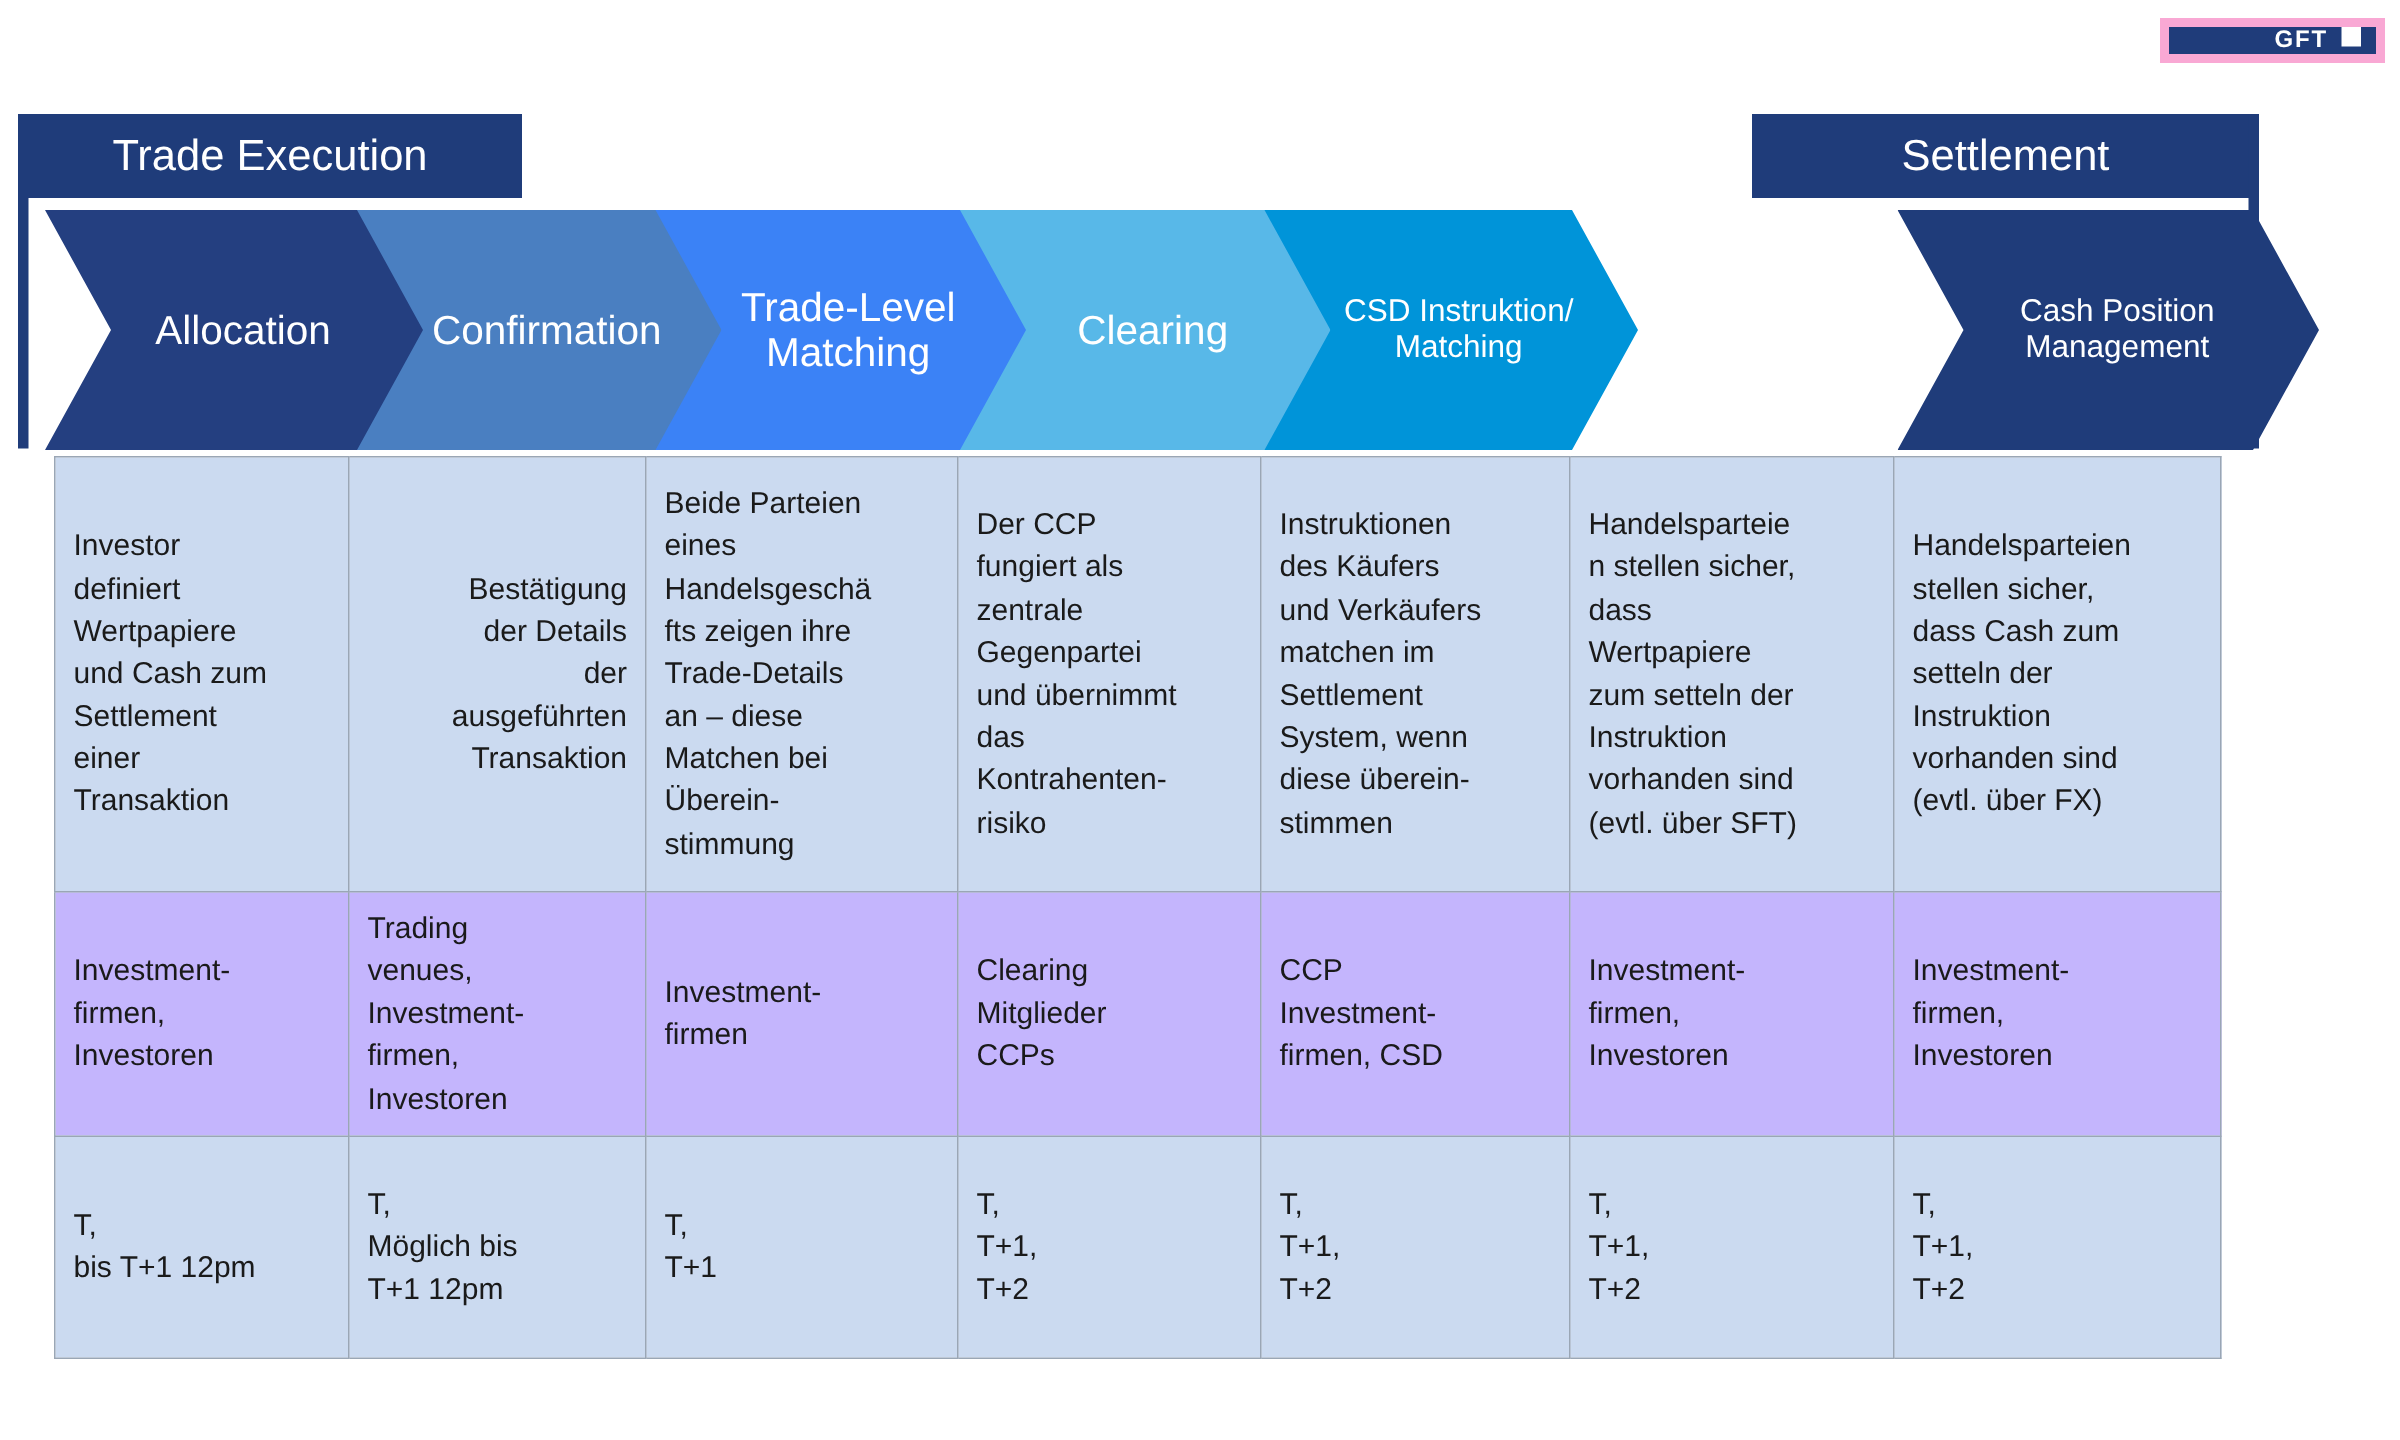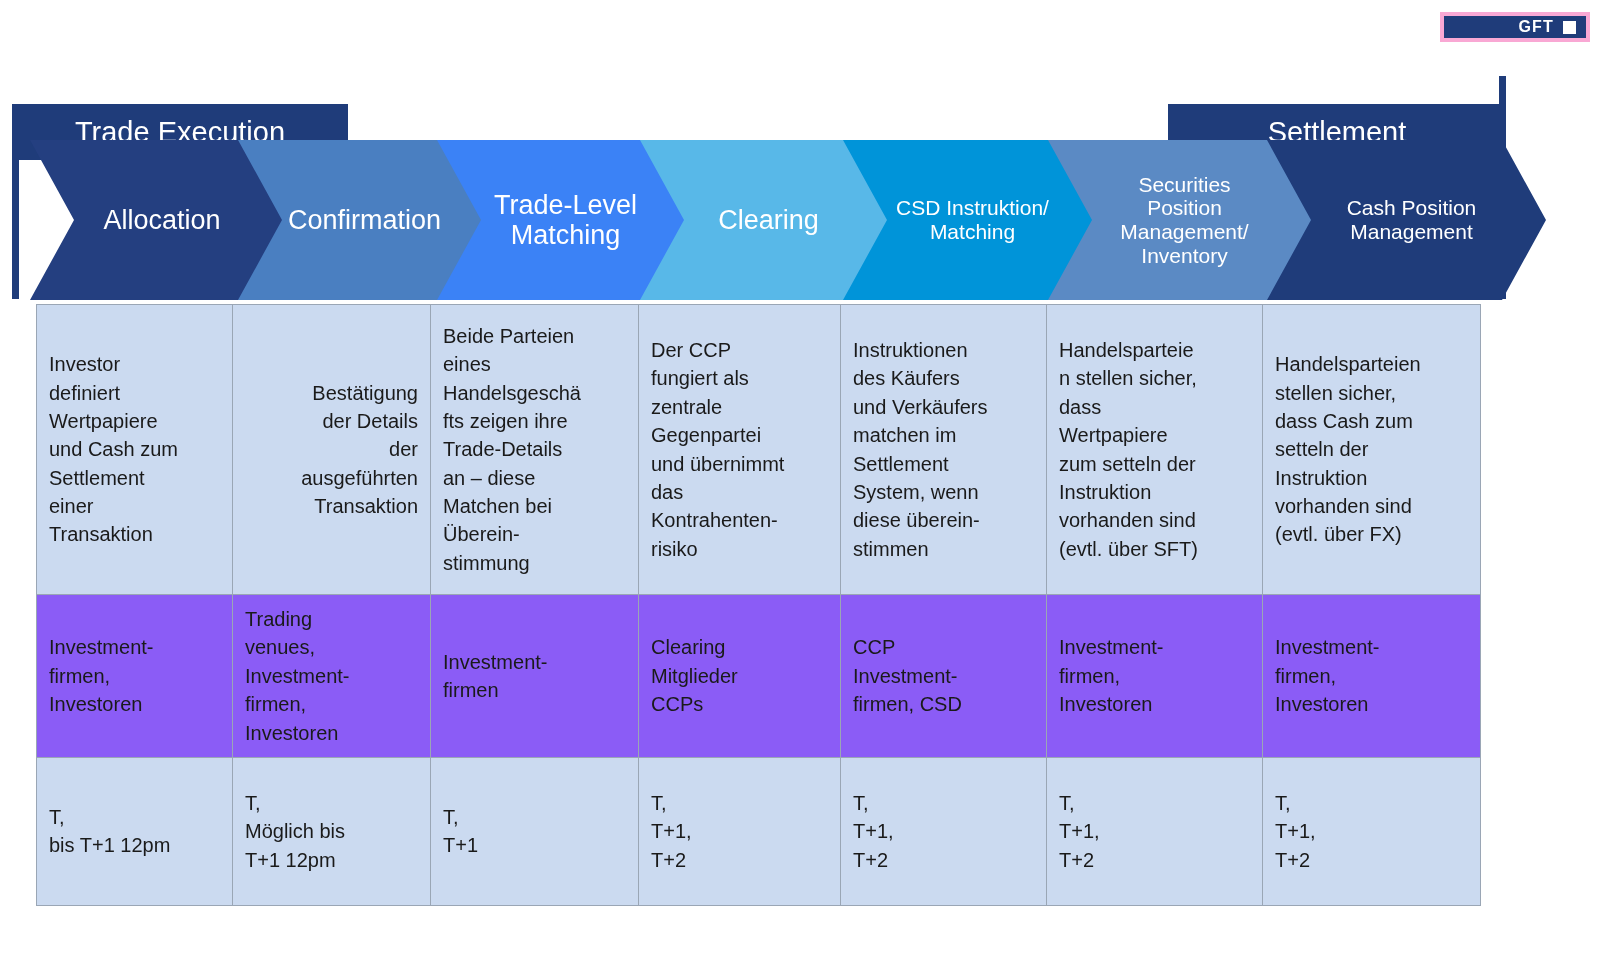--- a/index.html
+++ b/index.html
@@ -21,23 +21,23 @@
     letter-spacing: -0.5px;
     white-space: nowrap;
   }
 
   
   .logo {
     position: absolute;
     right: 10px; top: 12px;
     width: 150px; height: 30px;
     background: #1F3C7A;
-    border: 4px solid #f9a8d4;
+    border: 6px solid #f9a8d4;
     display: flex;
-    align-items: center;
+    align-items: flex-start;
     justify-content: flex-end;
     padding-right: 10px;
     gap: 9px;
   }
   .logo-text {
     color: #ffffff;
     font-size: 16px;
     font-weight: bold;
     letter-spacing: 1.2px;
   }
@@ -49,21 +49,20 @@
   
   .banner {
     position: absolute;
     height: 56px;
     background: #1F3C7A;
     color: #ffffff;
     font-size: 29px;
     display: flex;
     align-items: center;
     justify-content: center;
-    margin-top: 28px;
   }
   #banner-trade { left: 12px; top: 76px; width: 336px; }
   #banner-settle { left: 1168px; top: 76px; width: 338px; }
 
   
   .rail {
     position: absolute;
     top: 76px;
     width: 7px;
     height: 223px;
@@ -103,21 +102,21 @@
   }
   .tbl td {
     border: 1px solid #9AA6B5;
     vertical-align: middle;
     padding: 10px 12px;
     font-size: 20px;
     line-height: 1.42;
     color: #1A1A1A;
   }
   tr.r-desc td  { background: #CBDAF0; height: 290px; vertical-align: middle; }
-  tr.r-part td  { background: #8b5cf6; height: 162px; }
+  tr.r-part td  { background: #c4b5fd; height: 162px; }
   tr.r-time td  { background: #CBDAF0; height: 148px; }
   .cell { white-space: pre-line; }
 </style>
 </head>
 <body>
 
 <div class="page">
 
 
   <div class="logo">
@@ -132,24 +131,20 @@
   <div class="rail" id="rail-right"></div>
 
   <div class="chev-strip" id="chev-strip">
       <div class="chev" style="left: 0px; width: 252px; background: rgb(36, 63, 128); font-size: 27px; z-index: 10; white-space: pre-line;">Allocation</div>
       <div class="chev" style="left: 206px; width: 245px; background: rgb(74, 127, 193); font-size: 27px; z-index: 9; white-space: pre-line;">Confirmation</div>
       <div class="chev" style="left: 405px; width: 249px; background: #3b82f6; font-size: 27px; z-index: 8; white-space: pre-line;">Trade-Level
 Matching</div>
       <div class="chev" style="left: 608px; width: 249px; background: rgb(88, 184, 232); font-size: 27px; z-index: 7; white-space: pre-line;">Clearing</div>
       <div class="chev" style="left: 811px; width: 251px; background: rgb(0, 148, 217); font-size: 21px; z-index: 6; white-space: pre-line;">CSD Instruktion/
 Matching</div>
-      <div class="chev" style="left: 1016px; width: 265px; background: rgb(91, 138, 196); font-size: 21px; z-index: 5; white-space: pre-line;">Securities
-Position
-Management/
-Inventory</div>
       <div class="chev" style="left: 1235px; width: 281px; background: rgb(31, 60, 122); font-size: 21px; z-index: 4; white-space: pre-line;">Cash Position
 Management</div>
     </div>
 
   <table class="tbl">
     <tbody id="tbody">
         <tr class="r-desc">
           <td class="cell" style="width: 196px;">Investor
 definiert
 Wertpapiere

